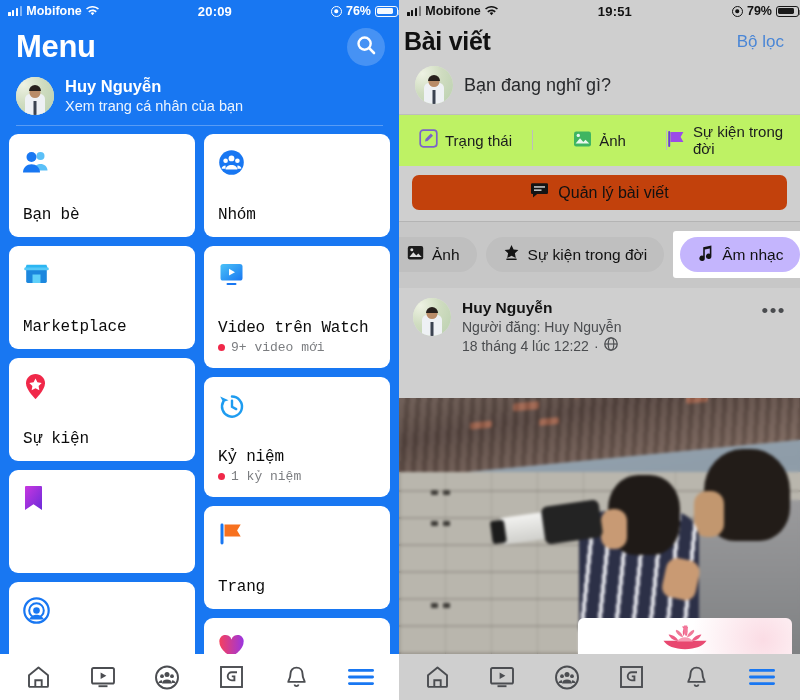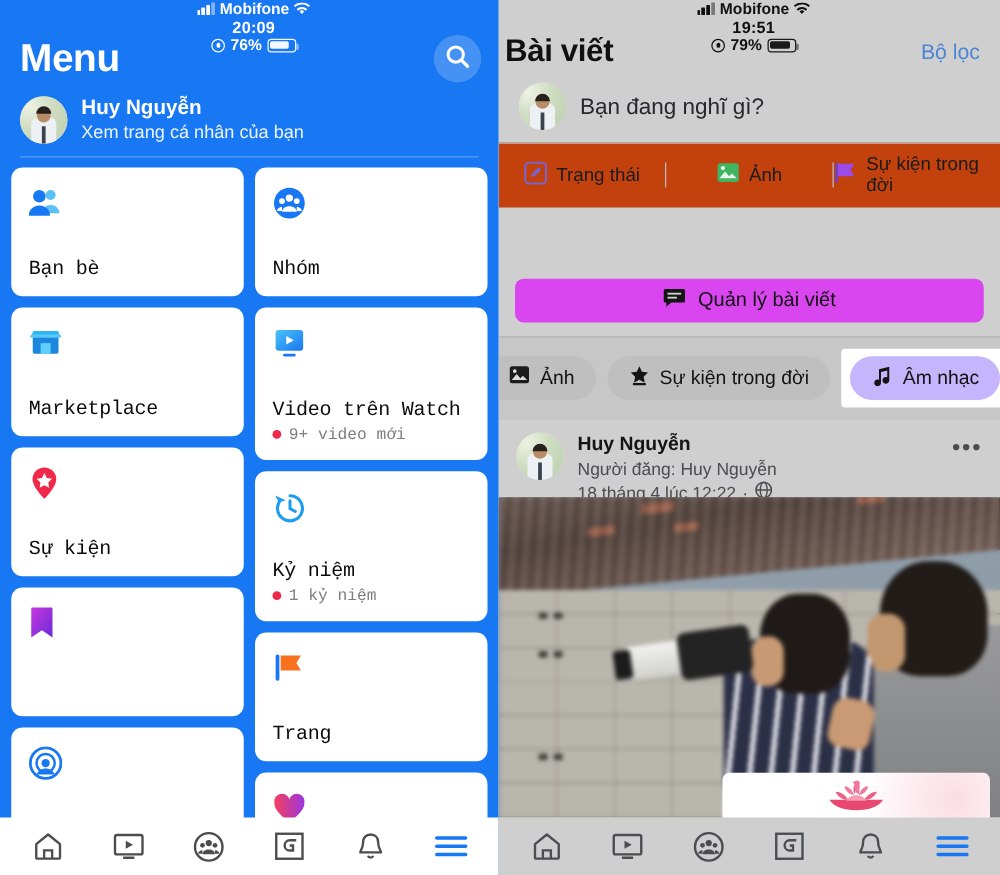--- a/index.html
+++ b/index.html
@@ -13,21 +13,21 @@
 
   
   .phone-left {
     width: 399px; height: 700px;
     background: #1877F2;
     position: relative;
     overflow: hidden;
   }
   .statusbar {
     height: 22px; display: flex; align-items: center;
-    padding: 0 1px 0 8px; font-size: 12.5px; font-weight: bold; flex-direction: column;
+    padding: 0 1px 0 8px; font-size: 12.5px; font-weight: bold;
   }
   .sb-left { display: flex; align-items: center; gap: 4px; }
   .sb-center { flex: 1; text-align: center; font-size: 13px; letter-spacing: .2px; }
   .sb-right { display: flex; align-items: center; gap: 4px; }
   .statusbar.light { color: #ffffff; }
   .statusbar.dark { color: #111111; }
 
   .sig { display: inline-flex; align-items: flex-end; gap: 1.3px; height: 10px; }
   .sig i { display: block; width: 2.6px; background: currentColor; border-radius: .5px; }
   .sig i:nth-child(1){height:4px;} .sig i:nth-child(2){height:6px;}
@@ -96,30 +96,30 @@
     overflow: hidden;
   }
   .r-header { display: flex; align-items: center; justify-content: space-between;
               padding: 5px 16px 6px 5px; }
   .r-title { font-size: 25px; font-weight: bold; color: #111; letter-spacing: -.3px; }
   .r-filter { font-size: 17px; color: #4a86d6; }
 
   .composer { display: flex; align-items: center; gap: 11px; padding: 4px 16px 10px 16px; }
   .composer .ph { font-size: 18px; color: #26282b; }
 
-  .quick-row { display: flex; align-items: center; background: #c2410c;
+  .quick-row { display: flex; align-items: center; background: #bef264;
                border-top: 1px solid #bdbdbd; padding: 8px 0 9px 0; }
   .quick { flex: 1; display: flex; align-items: center; justify-content: center;
            gap: 7px; font-size: 15px; color: #1b1c1e; }
   .qsep { width: 1px; height: 20px; background: #bdbdbd; }
 
   .manage-wrap { padding: 9px 13px 11px 13px; }
-  .manage-btn { background: #d946ef; border-radius: 7px; height: 35px;
+  .manage-btn { background: #c2410c; border-radius: 7px; height: 35px;
                 display: flex; align-items: center; justify-content: center; gap: 9px;
-                font-size: 16px; color: #111; font-weight: 400; margin-top: 48px; }
+                font-size: 16px; color: #111; font-weight: 400; }
 
   .pill-strip { background: #C7C7C7; border-top: 1px solid #b4b4b4;
                 padding: 9px 0 10px 0; display: flex; align-items: center; gap: 9px;
                 padding-left: 0; overflow: hidden; }
   .pill { background: #BFBFBF; border-radius: 18px; height: 35px; flex: 0 0 auto;
           display: flex; align-items: center; gap: 8px; padding: 0 17px;
           font-size: 15.5px; color: #111; white-space: nowrap; }
   .pill.first { margin-left: -22px; padding-left: 30px; }
   .pill-hl { background: #fff; padding: 6px 7px; border-radius: 3px; flex: 0 0 auto; }
   .pill-hl .pill { background: #c4b5fd; }

